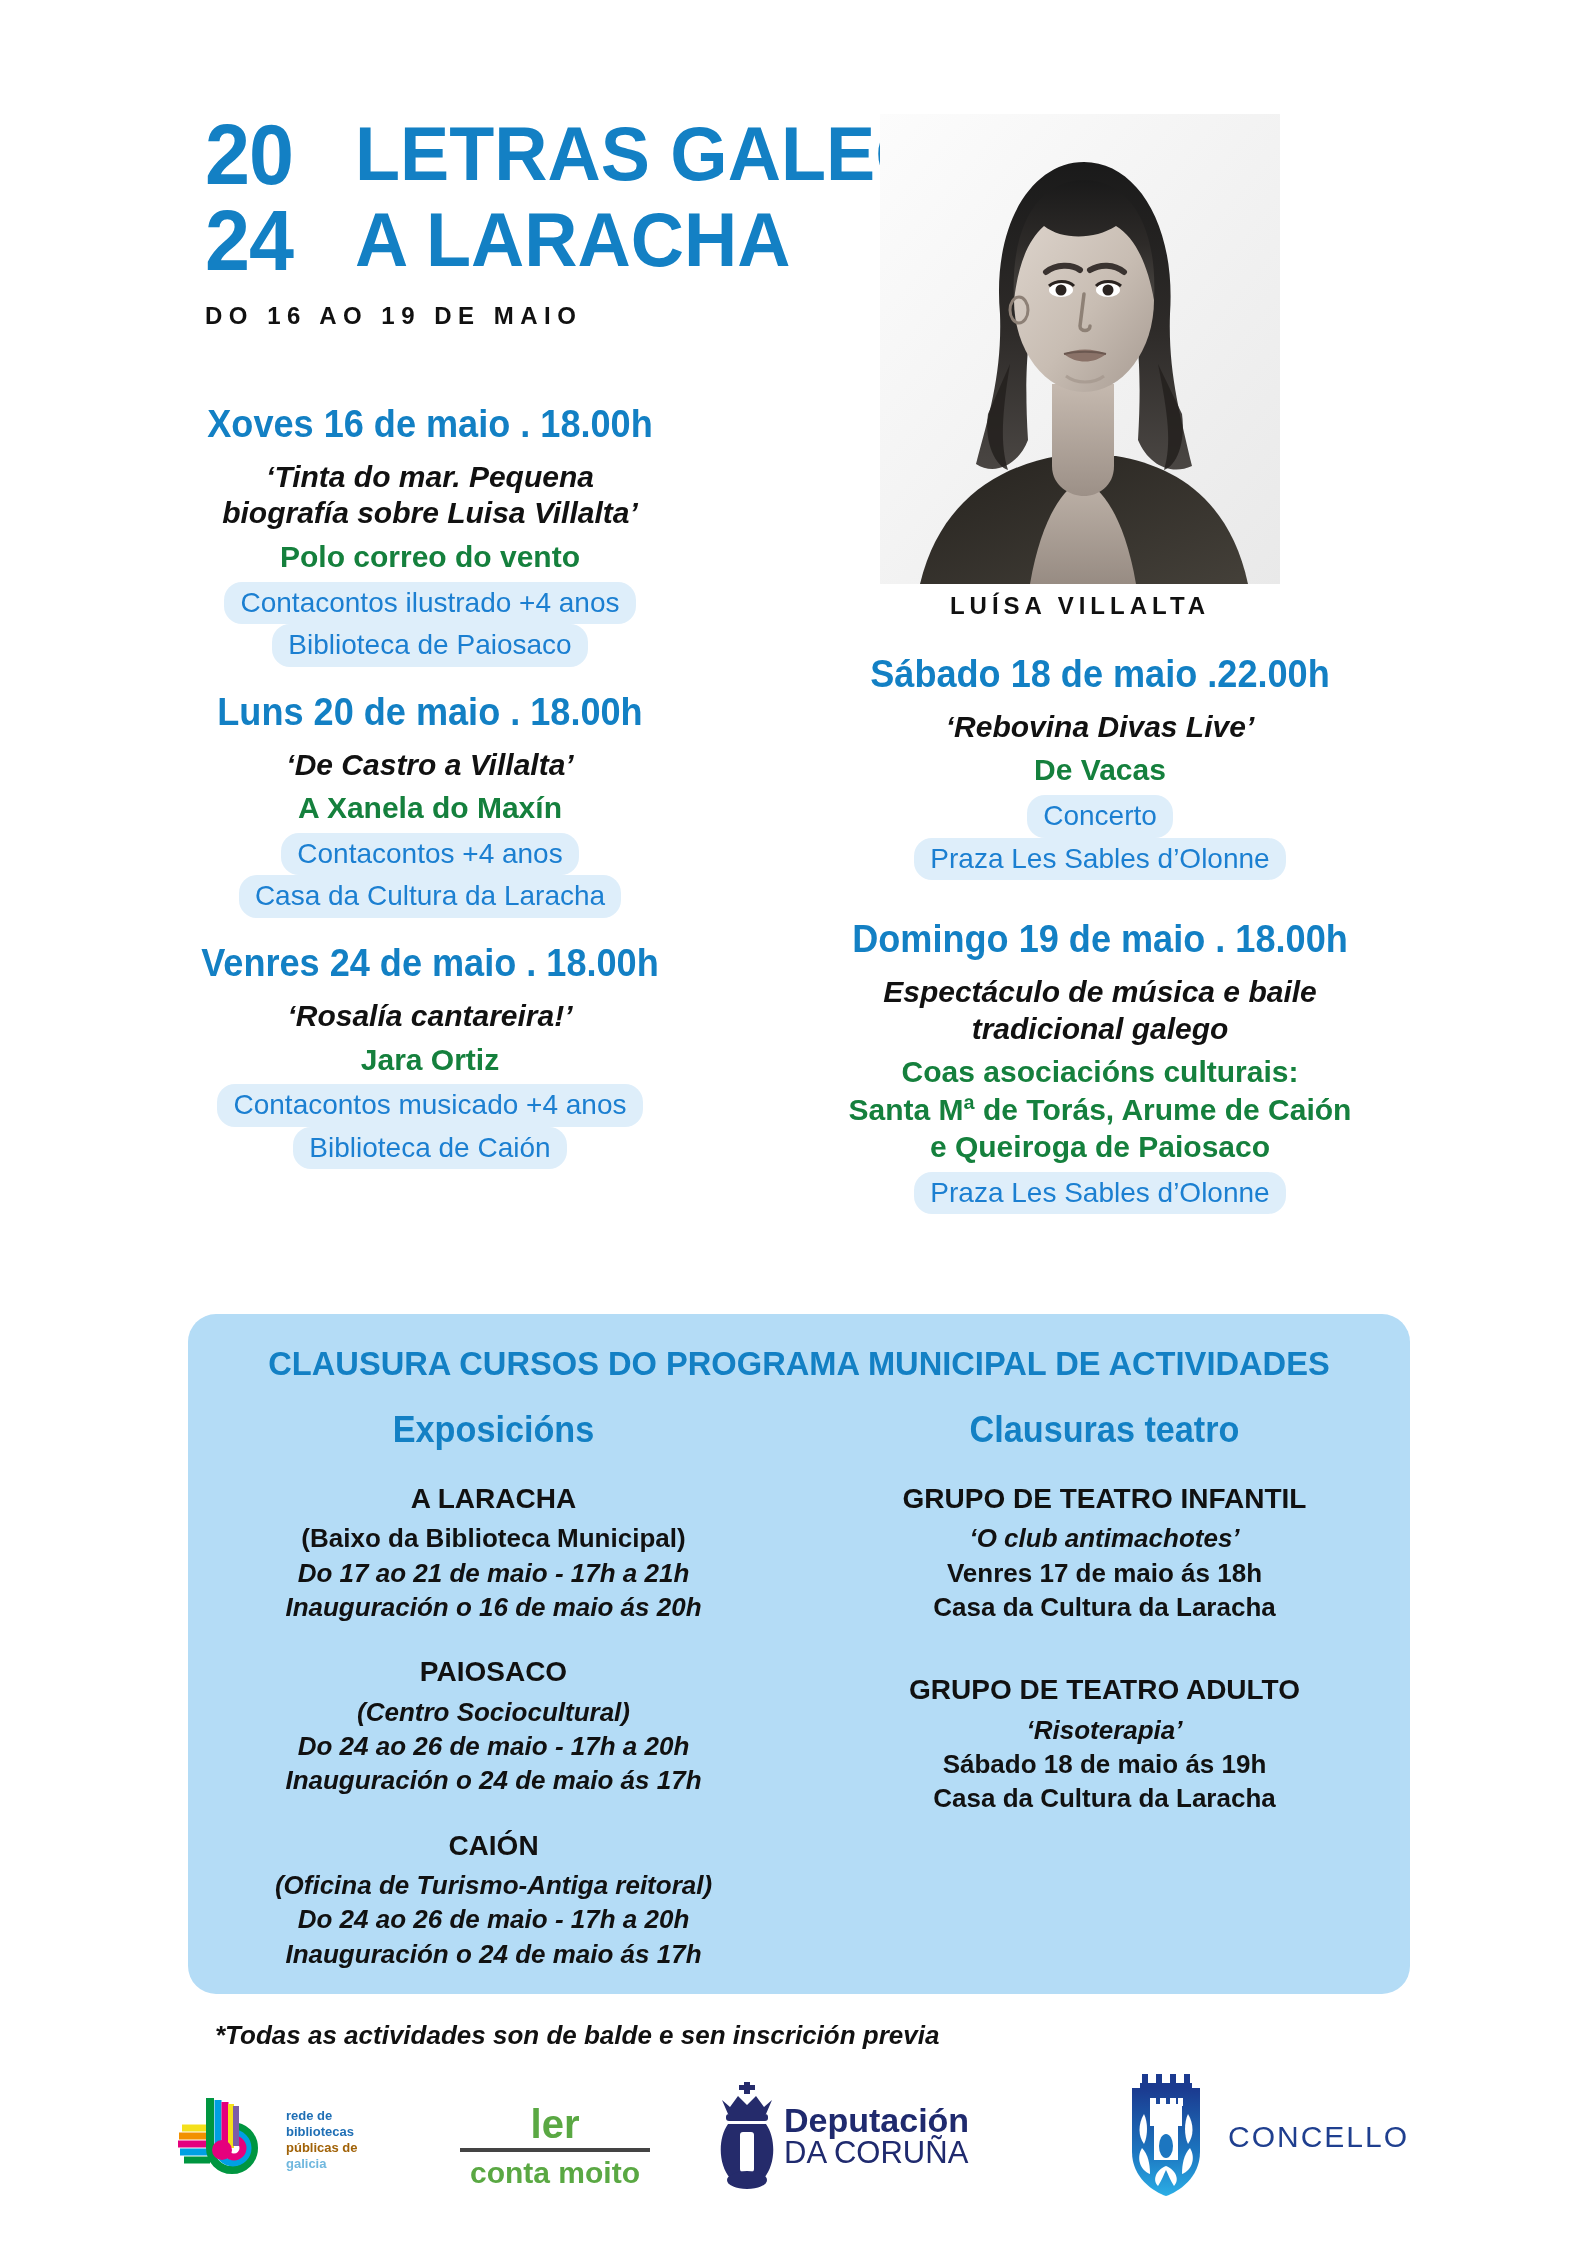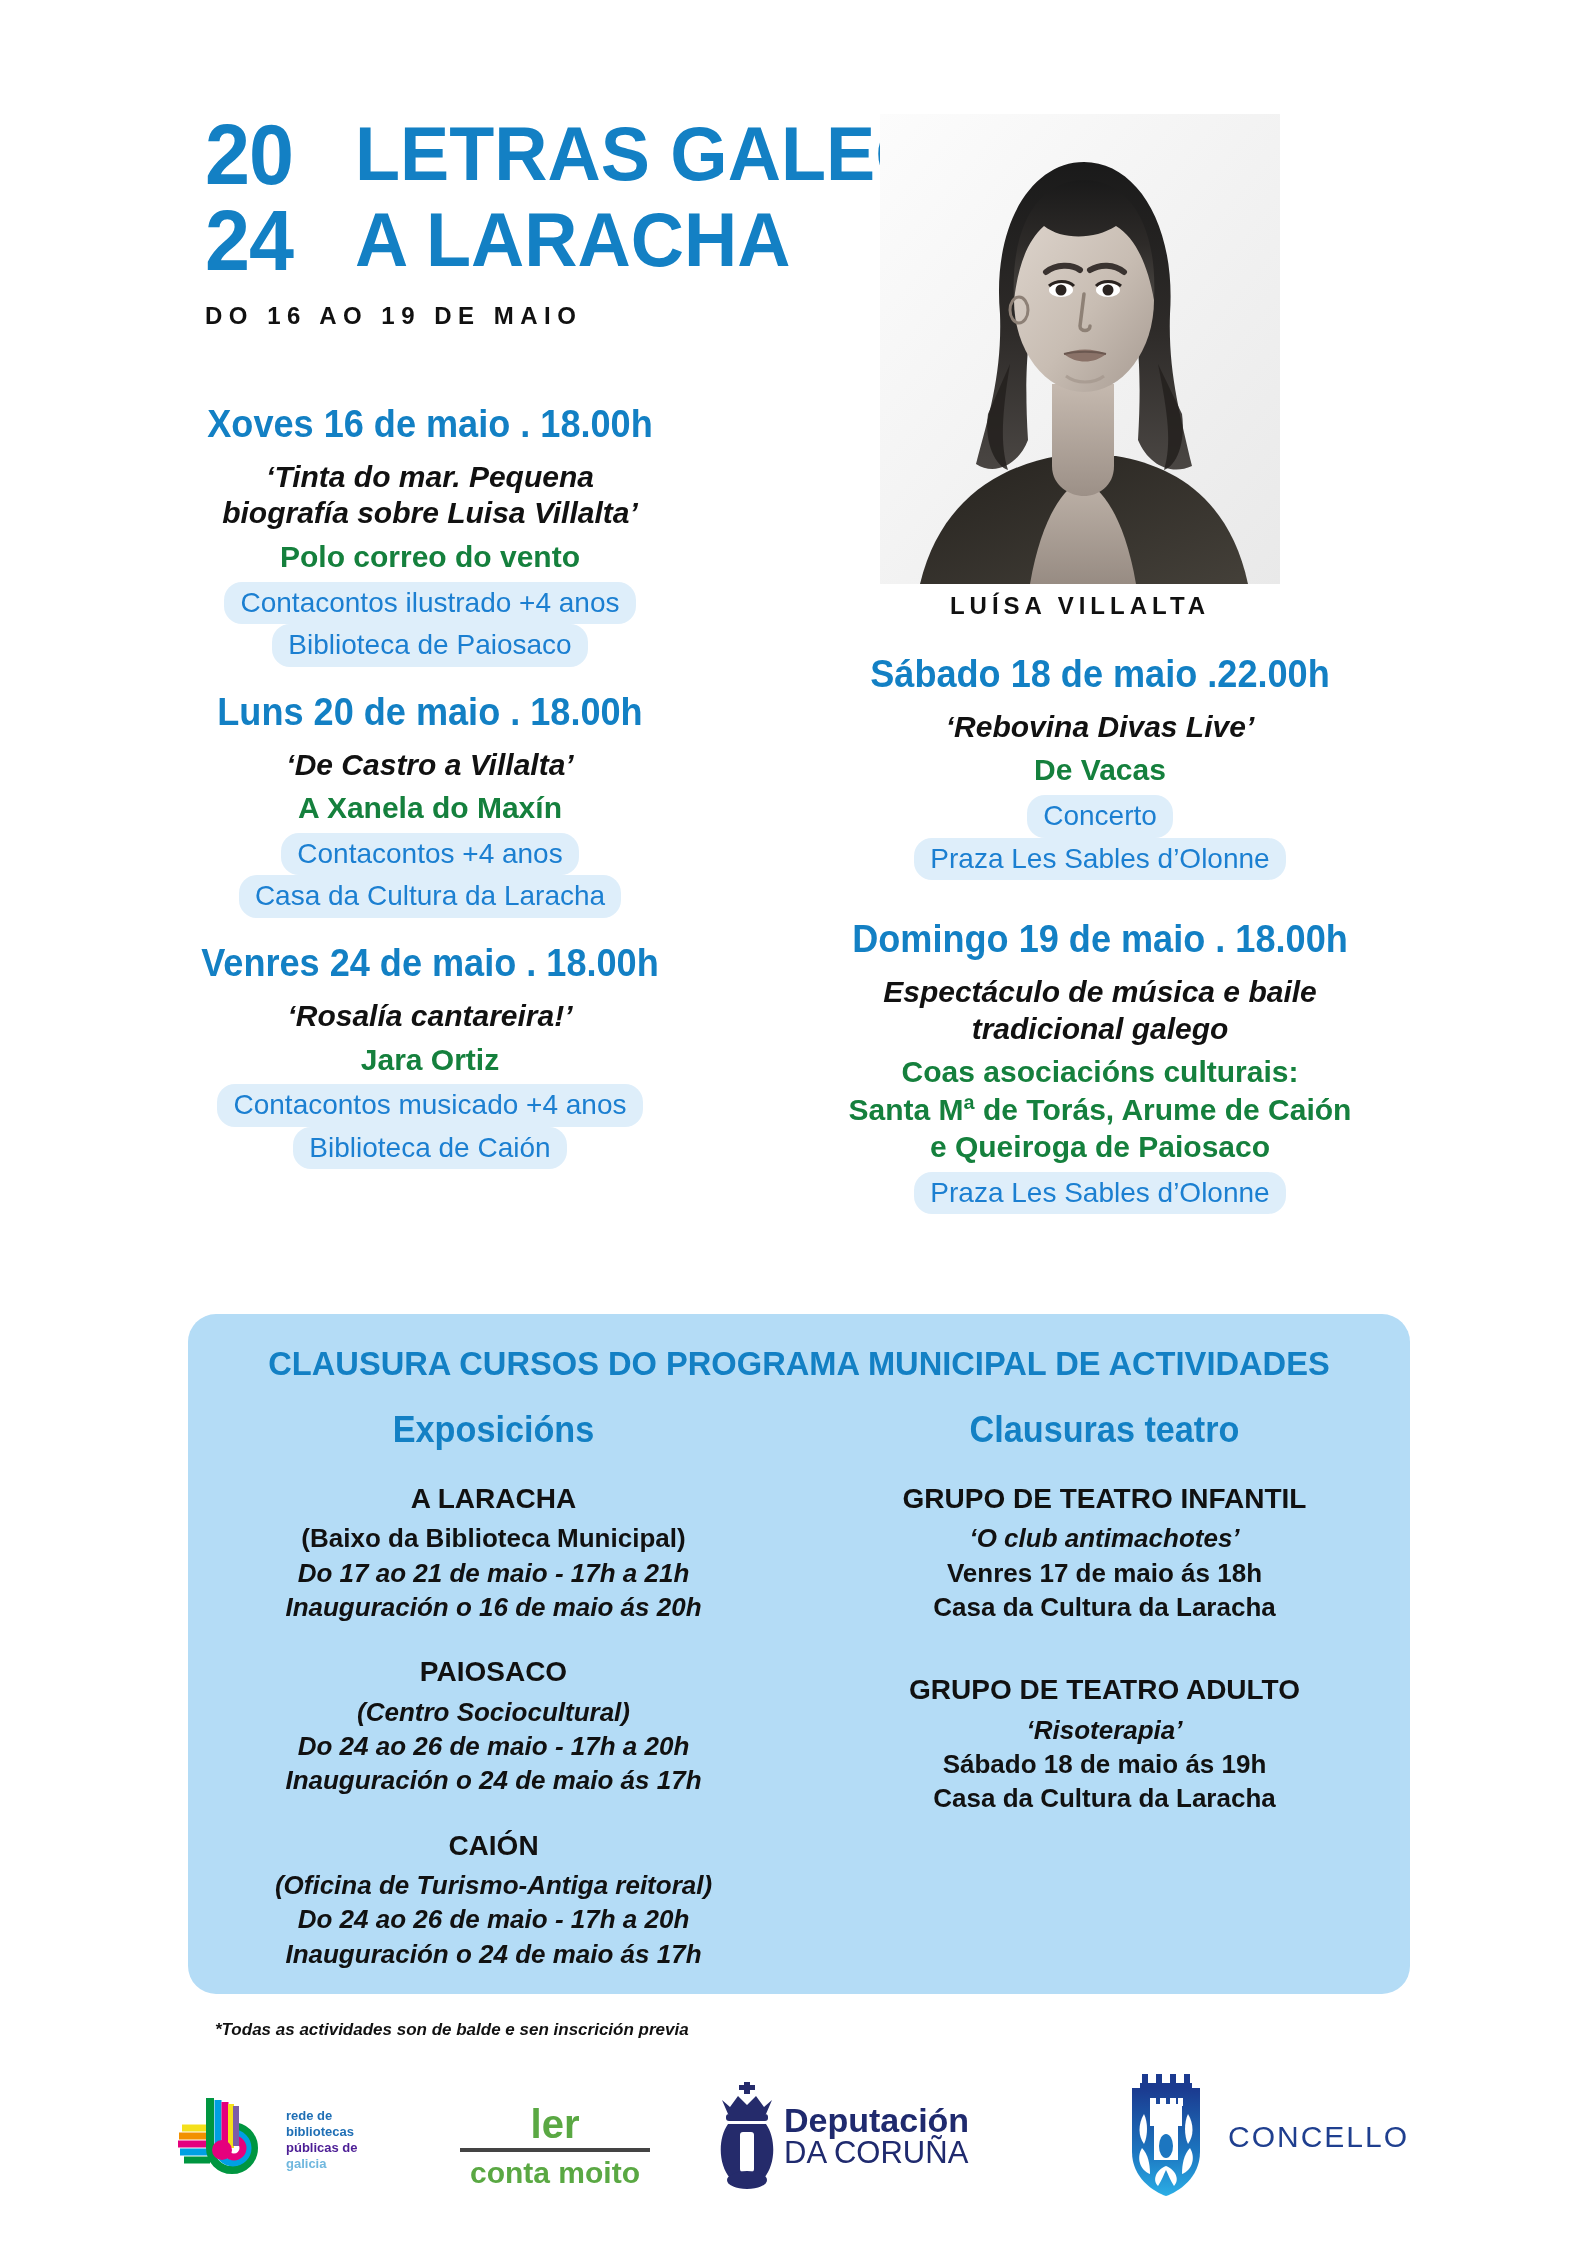--- a/index.html
+++ b/index.html
@@ -86,38 +86,38 @@
   .pitem{margin-bottom:30px;}
   .pitem-name{font-weight:bold;font-size:28px;line-height:1.3;margin-bottom:4px;}
   .pitem-sub{font-weight:bold;font-size:26px;line-height:1.32;}
   .pitem-sub.i{font-style:italic;}
   .pitem-line{font-weight:bold;font-style:italic;font-size:26px;line-height:1.32;}
   .pitem-line.up{font-style:normal;}
 
   
   .footnote{
     position:absolute;left:215px;top:2020px;width:1100px;
-    font-style:italic;font-weight:bold;font-size:17px;color:#111;
+    font-style:italic;font-weight:bold;font-size:26px;color:#111;
   }
 
   
   .logos{position:absolute;left:150px;top:2070px;width:1300px;height:140px;}
   .logo{position:absolute;display:flex;align-items:center;}
   .logo-text{font-size:13px;line-height:1.22;}
 
   .dep-name{font-weight:bold;font-size:34px;color:#1F2A6E;line-height:1.0;}
   .dep-sub{font-size:31px;color:#1F2A6E;line-height:1.05;}
   .con-name{font-size:30px;color:#1F3F8F;letter-spacing:2px;line-height:1.1;}
   .con-sub{font-weight:bold;font-size:32px;color:#1F3F8F;letter-spacing:1px;line-height:1.1;}
   .ler-top{font-weight:bold;font-size:40px;color:#5AA843;text-align:center;line-height:1;}
   .ler-bot{font-weight:bold;font-size:30px;color:#5AA843;text-align:center;line-height:1;}
   .ler-rule{height:4px;background:#444;margin:4px 0 6px 0;}
   .rb-t1{color:#1F6FB5;font-weight:bold;}
   .rb-t2{color:#1F6FB5;font-weight:bold;}
-  .rb-t3{color:#4c1d95;font-weight:bold;}
+  .rb-t3{color:#a16207;font-weight:bold;}
   .rb-t4{color:#6FB7DE;font-weight:bold;}
 </style>
 </head>
 <body>
 
 <div class="poster">
 
   <div class="header">
     <div class="hrow">
       <div class="year">20</div>

